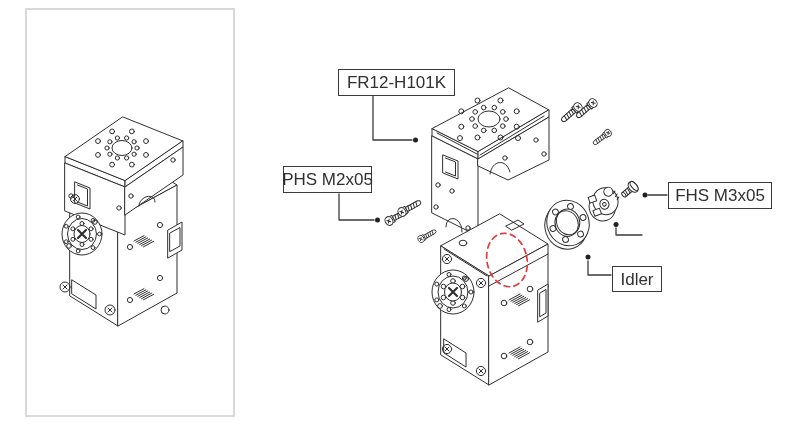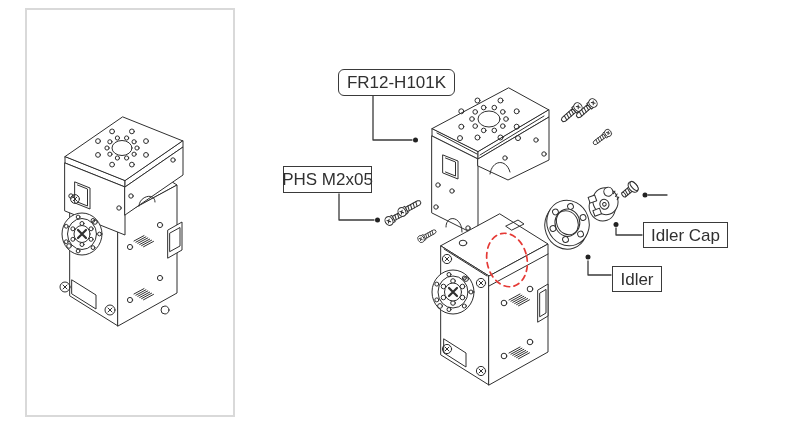--- a/index.html
+++ b/index.html
@@ -5,21 +5,21 @@
   html,body{margin:0;padding:0;background:#ffffff;}
   .canvas{position:relative;width:810px;height:430px;background:#ffffff;overflow:hidden;
           font-family:"Liberation Sans",sans-serif;}
   .panel{position:absolute;left:25px;top:8px;width:210px;height:409px;
          border:2px solid #d9d9d9;background:#ffffff;box-sizing:border-box;}
   .panel svg{display:block;}
   .overlay{position:absolute;left:0;top:0;width:810px;height:430px;}
   .label-box{position:absolute;display:flex;align-items:center;justify-content:center;
              border:1.5px solid #3a3a3a;background:#ffffff;color:#303030;
              font-size:17px;line-height:1;white-space:nowrap;box-sizing:border-box;}
-  .lb-frame   {left:338px;top:69px;width:117px;height:27px;border-radius:6px;}
+  .lb-frame   {left:338px;top:69px;width:117px;height:27px;}
   .lb-phs     {left:283px;top:166px;width:89px;height:27px;}
   .lb-fhs     {left:668px;top:182px;width:104px;height:27px;}
   .lb-idlercap{left:643px;top:222px;width:85px;height:26px;}
   .lb-idler   {left:612px;top:266px;width:50px;height:26px;}
 </style>
 </head>
 <body>
 
 <div class="canvas">
 
@@ -276,15 +276,15 @@
         <circle cx="377.5" cy="220" r="2.5"></circle>
         <circle cx="645" cy="195" r="2.5"></circle>
         <circle cx="616" cy="224.5" r="2.5"></circle>
         <circle cx="588" cy="257" r="2.5"></circle>
       </g>
     </g>
   </svg>
 
   <div class="label-box lb-frame">FR12-H101K</div>
   <div class="label-box lb-phs">PHS M2x05</div>
-  <div class="label-box lb-idlercap">Idler Cap</div>
+  <div class="label-box lb-fhs">FHS M3x05</div>
   <div class="label-box lb-idler">Idler</div>
 </div>
 
 </body></html>

